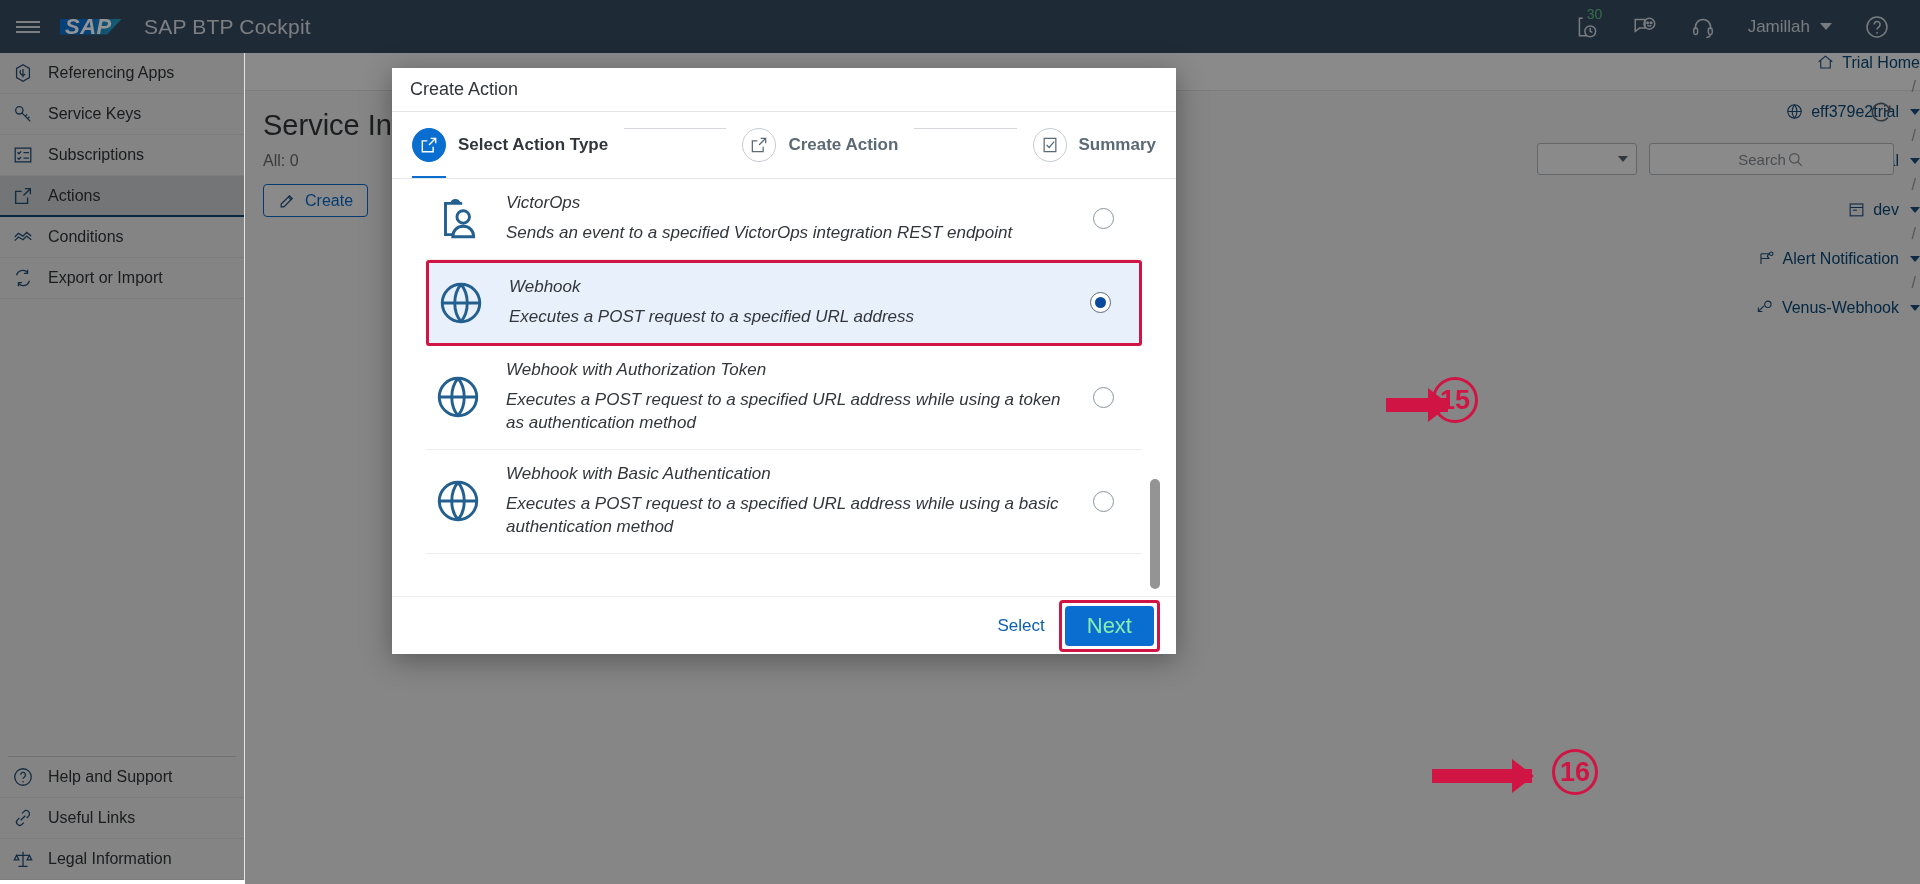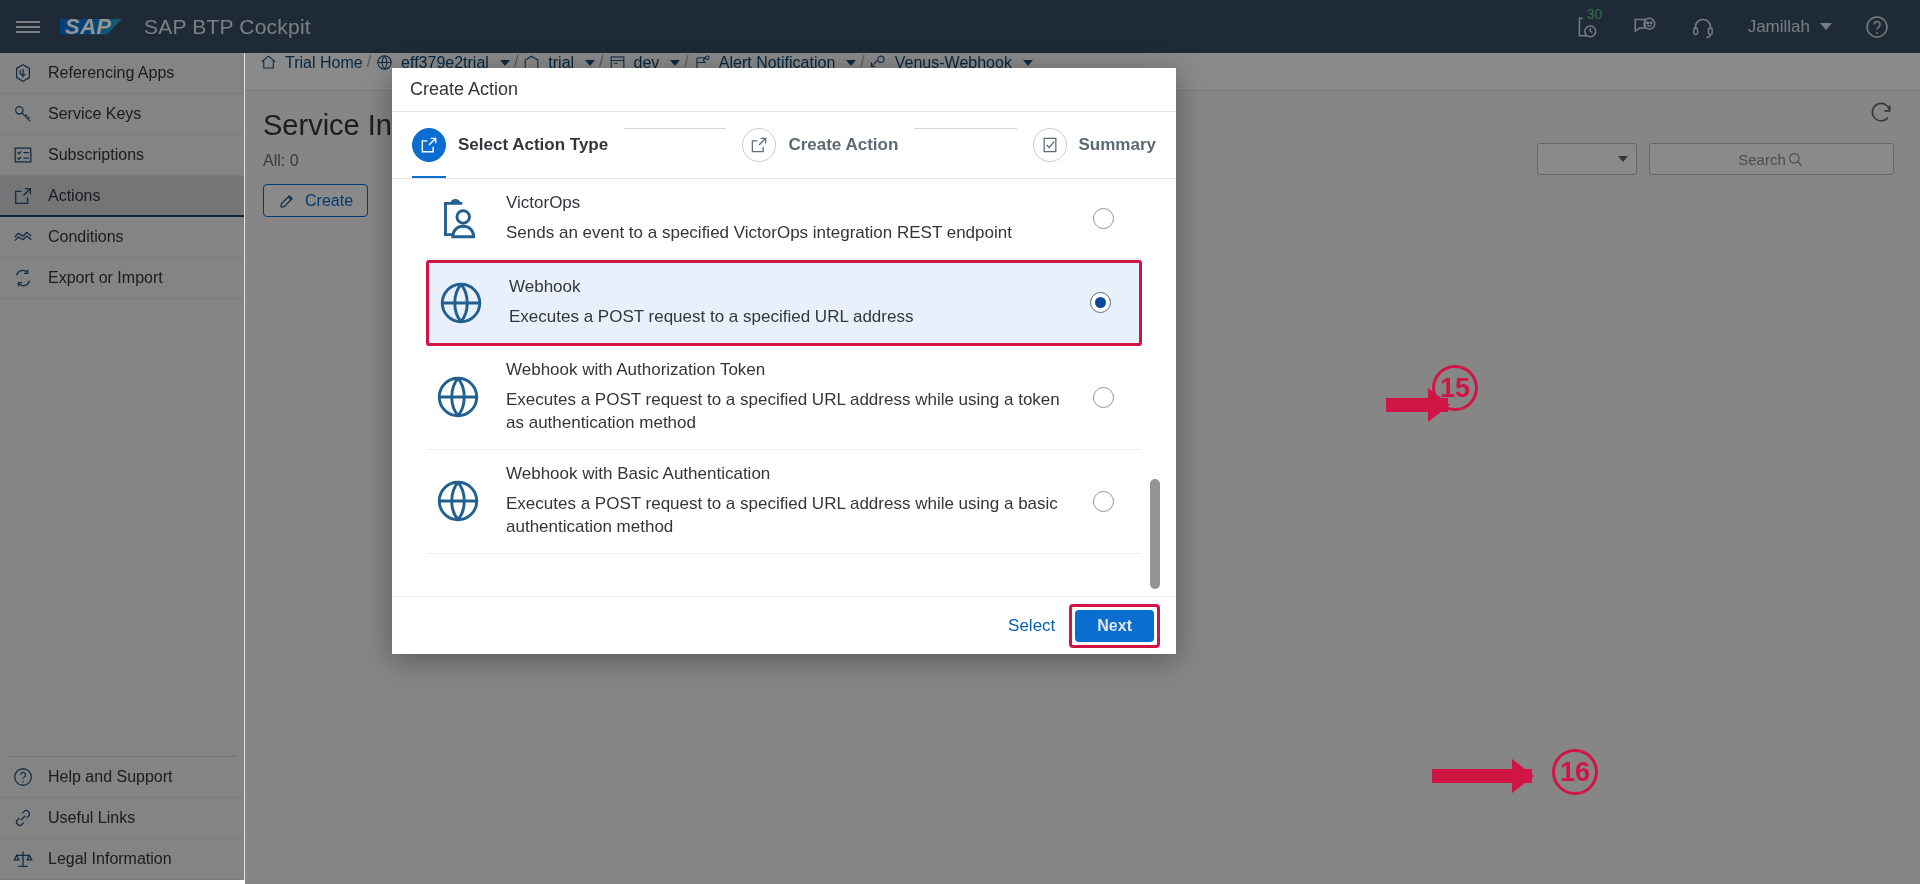--- a/index.html
+++ b/index.html
@@ -54,22 +54,22 @@
   .side-item.active { background:#d9dde1; border-bottom:2px solid #0a4a7a; }
   .side-item .sico { width:22px; height:22px; color:#24547e; flex:0 0 22px; }
   .side-item .sico svg { width:22px; height:22px; display:block; }
   .side-bottom { position:absolute; left:0; right:0; bottom:0; }
   .side-sep { height:1px; background:#d8d8d8; margin:0 8px; }
 
   
   .content { position:absolute; top:53px; left:245px; right:0; bottom:0; background:#f7f7f7; }
   .cnt-dim { position:absolute; inset:0; background: rgba(0,0,0,.46); pointer-events:none; }
   .breadcrumb {
-    display:flex; align-items:flex-start; height:38px; padding-left:14px;
-    font-size:16px; color:#0a4a7a; background:#fff; border-bottom:1px solid #e5e5e5;
+    display:flex; align-items:flex-end; height:38px; gap:6px; padding-left:14px;
+    font-size:16px; color:#0a4a7a; background:#fff; border-bottom:1px solid #e5e5e5;flex-direction:column;
   }
   .bc-item { display:flex; align-items:center; gap:7px; }
   .bc-ic { width:19px; height:19px; color:#1b4f7e; }
   .bc-ic svg { width:19px; height:19px; display:block; }
   .bc-cv { width:0;height:0;border-left:5px solid transparent;border-right:5px solid transparent;border-top:6px solid #1b4f7e; margin-left:4px;}
   .bc-sl { color:#9aa2a8; padding:0 4px; }
   .page-body { padding: 18px 28px 0 18px; position:relative; }
   .page-title { font-size:29px; color:#32363a; font-weight:400; }
   .page-sub { font-size:16px; color:#6a6d70; margin-top:10px; }
   .create-btn {
@@ -99,21 +99,21 @@
   }
   .wz-circle svg { width:20px; height:20px; display:block; }
   .wz-step.active .wz-circle { background:#0a6ed1; border-color:#0a6ed1; color:#fff; }
   .wz-label { font-size:17px; color:#5b6a75; }
   .wz-step.active .wz-label { color:#32363a; }
   .wz-line { flex:1; height:1px; background:#d5d9dd; margin:0 16px; }
   .wz-underline { height:3px; background:#0a6ed1; width:34px; margin:14px 0 0 20px; }
   .wz-hr { height:1px; background:#e5e5e5; margin-top:-1px; }
 
   .list-wrap { flex:1; position:relative; overflow:hidden; background:#fff; }
-  .list-inner { position:absolute; left:34px; right:34px; top:0; bottom:10px; overflow:hidden; }
+  .list-inner { position:absolute; left:34px; right:34px; top:0; bottom:10px; overflow:hidden;font-style:italic; }
   .opt-row {
     display:flex; align-items:center; gap:20px; padding:14px 0 14px 4px;
     border-bottom:1px solid #ededed; position:relative; background:#fff;
   }
   .opt-row.selected { background:#e8f0fb; border:3px solid #d01444; border-radius:3px; }
   .opt-ic { width:56px; flex:0 0 56px; display:flex; justify-content:center; color:#23608f; }
   .opt-ic svg { width:50px; height:50px; display:block; }
   .opt-txt { flex:1; }
   .opt-name { font-size:17px; color:#32363a; margin-bottom:9px; }
   .opt-desc { font-size:17px; color:#32363a; line-height:1.35; max-width:560px; }
@@ -122,21 +122,21 @@
     flex:0 0 21px; margin-right:28px; display:flex; align-items:center; justify-content:center;
   }
   .radio.on { border-color:#5b6a75; }
   .radio.on::after { content:""; width:11px; height:11px; border-radius:50%; background:#0a4a9e; display:block; }
   .list-top-fade { position:absolute; left:0; right:0; top:0; height:10px; background:#fff; }
   .vscroll { position:absolute; right:16px; top:300px; width:10px; height:110px; background:#949494; border-radius:5px; }
 
   .modal-foot { height:58px; display:flex; align-items:center; justify-content:flex-end; gap:14px; padding-right:16px; border-top:1px solid #ededed; }
   .cancel-link { color:#0a5fb3; font-size:17px; }
   .next-wrap { border:3px solid #d01444; border-radius:4px; padding:3px; }
-  .next-btn { background:#0a6ed1; color:#e5e5e5; border:none; border-radius:4px; font-size:16px; font-weight:bold; padding:7px 22px; font-family:inherit; }
+  .next-btn { background:#0a6ed1; color:#86efac; border:none; border-radius:4px; font-size:22px; font-weight:normal; padding:7px 22px; font-family:inherit; }
 
   
   .anno { position:absolute; pointer-events:none; }
   .anno-arrow { height:14px; background:#d01444; position:relative; }
   .anno-arrow::after {
     content:""; position:absolute; right:-2px; top:-10px;
     border-left:22px solid #d01444; border-top:17px solid transparent; border-bottom:17px solid transparent;
   }
   .anno-num {
     width:46px; height:46px; border-radius:50%; border:3px solid #d01444; color:#d01444;
@@ -522,21 +522,21 @@
       <span class="cancel-link">Select</span>
       <span class="next-wrap">
         <button class="next-btn">Next</button>
       </span>
     </div>
   </div>
 
   <div class="anno" style="left:1386px; top:398px; width:80px;">
     <div class="anno-arrow" style="width:62px;"></div>
   </div>
-  <div class="anno" style="left:1432px; top:365px;">
+  <div class="anno" style="left:1432px; top:377px;">
     <div class="anno-num">15</div>
   </div>
 
   <div class="anno" style="left:1432px; top:769px; width:120px;">
     <div class="anno-arrow" style="width:100px;"></div>
   </div>
   <div class="anno" style="left:1552px; top:749px;">
     <div class="anno-num">16</div>
   </div>
 

